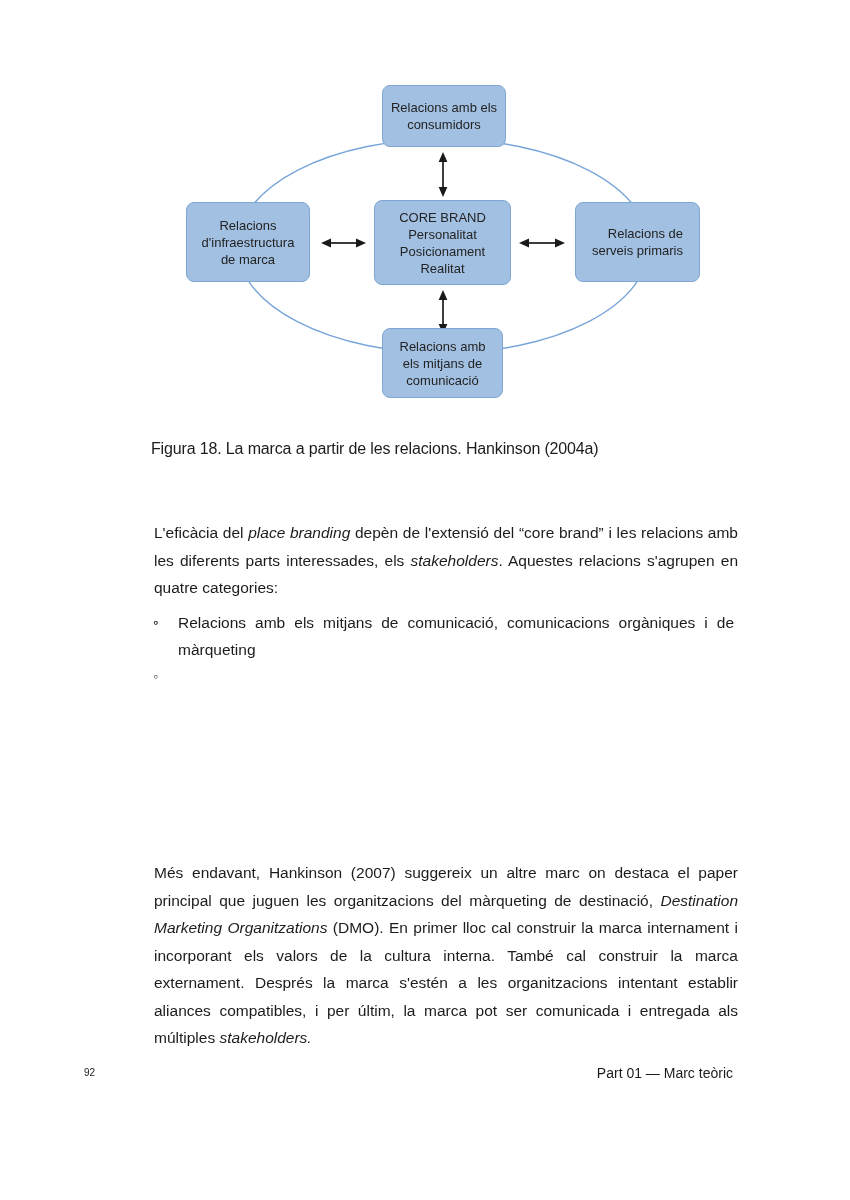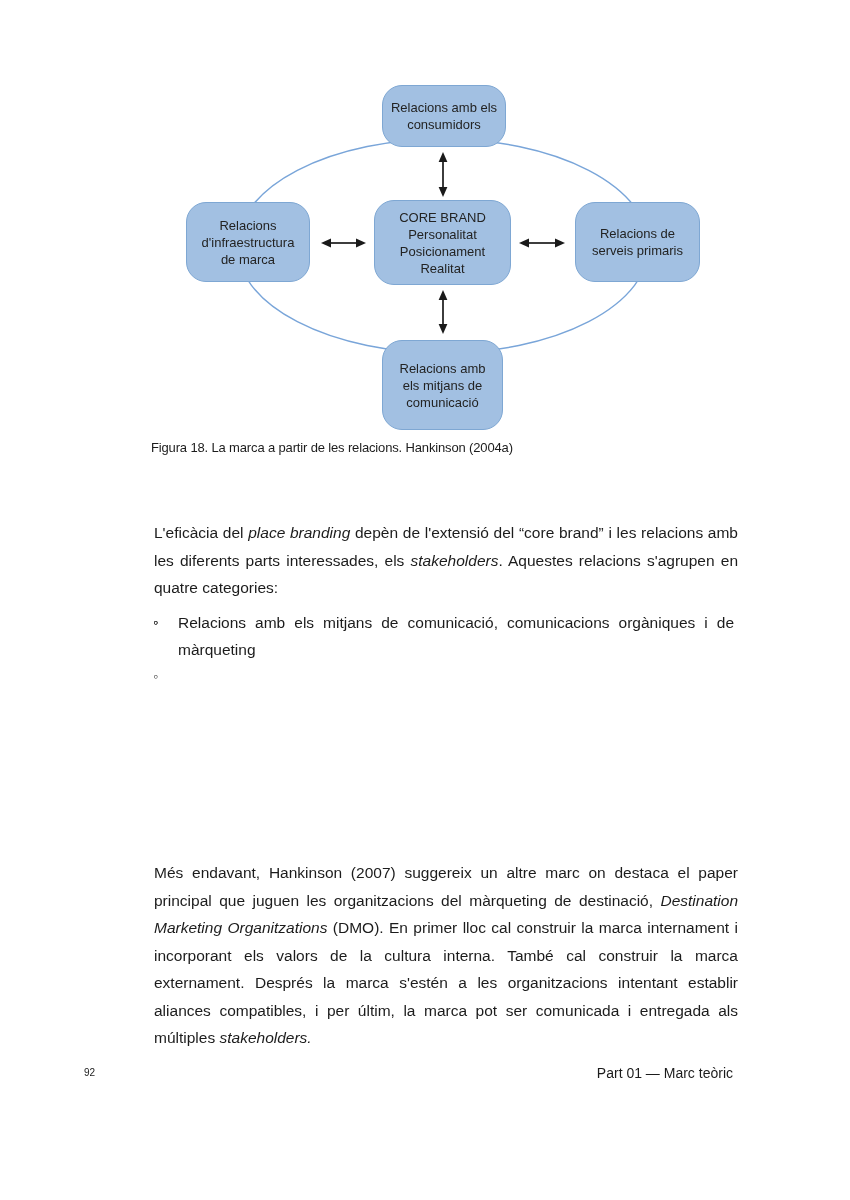--- a/index.html
+++ b/index.html
@@ -7,32 +7,32 @@
     position:relative;width:850px;height:1200px;background:#ffffff;
     font-family:"Liberation Sans","DejaVu Sans",sans-serif;color:#1c1c1c;overflow:hidden;
   }
   
   .diagram-svg{position:absolute;left:0;top:0;}
   .ring{fill:none;stroke:var(--ellipse-stroke,#79a5d9);stroke-width:1.4;}
   .arrow-line{stroke:var(--arrow,#1a1a1a);stroke-width:1.7;}
   .arrow-head{fill:var(--arrow,#1a1a1a);stroke:none;}
   .dbox{
     position:absolute;background:var(--box-fill,#a2c0e2);
-    border:1px solid var(--box-border,#7ea7d3);border-radius:20px;
+    border:1px solid var(--box-border,#7ea7d3);border-radius:8px;
     display:flex;align-items:center;justify-content:center;
     text-align:center;font-size:13px;line-height:17px;color:#232323;
     box-sizing:border-box;
   }
   .dbox span{white-space:pre-line;}
   .box-top{left:382px;top:85px;width:124px;height:62px;}
   .box-left{left:186px;top:202px;width:124px;height:80px;}
   .box-center{left:374px;top:200px;width:137px;height:85px;}
-  .box-right{left:575px;top:202px;width:125px;height:80px;}
-  .box-bottom{left:382px;top:340px;width:121px;height:90px;}
-  .caption{position:absolute;left:151px;top:440px;font-size:13px;letter-spacing:-0.15px;color:#1c1c1c;}
+  .box-right{left:575px;top:202px;width:125px;height:80px;text-align:right;}
+  .box-bottom{left:382px;top:328px;width:121px;height:70px;}
+  .caption{position:absolute;left:151px;top:440px;font-size:16px;letter-spacing:-0.15px;color:#1c1c1c;}
   
   .para{position:absolute;left:150px;width:584px;margin:4px;font-size:15.5px;line-height:27.5px;text-align:justify;}
   .p1{top:515px;}
   .p2{top:855px;}
   .it{font-style:italic;}
   .blist{position:absolute;left:150px;top:609px;width:584px;}
   .bitem{position:relative;padding-left:28px;font-size:15.5px;line-height:27px;text-align:justify;}
   .bmark{position:absolute;left:3px;top:0;font-size:14px;line-height:27px;color:#3c3c3c;}
   
   .footer-num{position:absolute;left:84px;top:1063px;font-size:10px;line-height:20px;}

